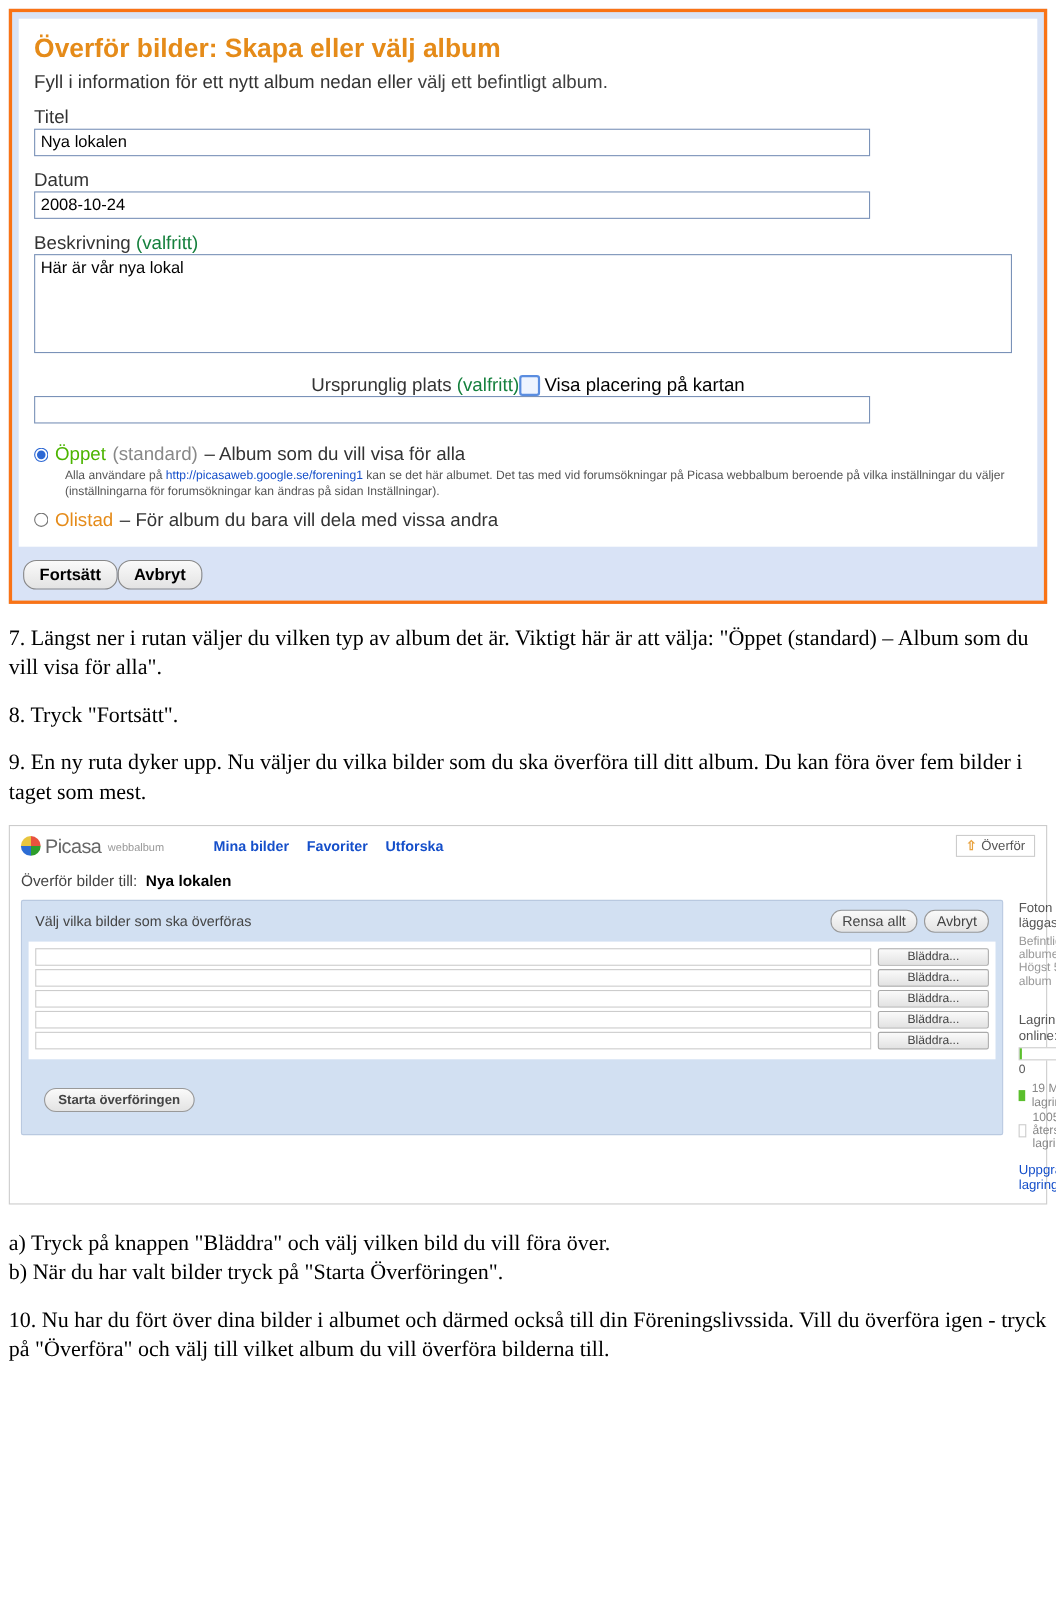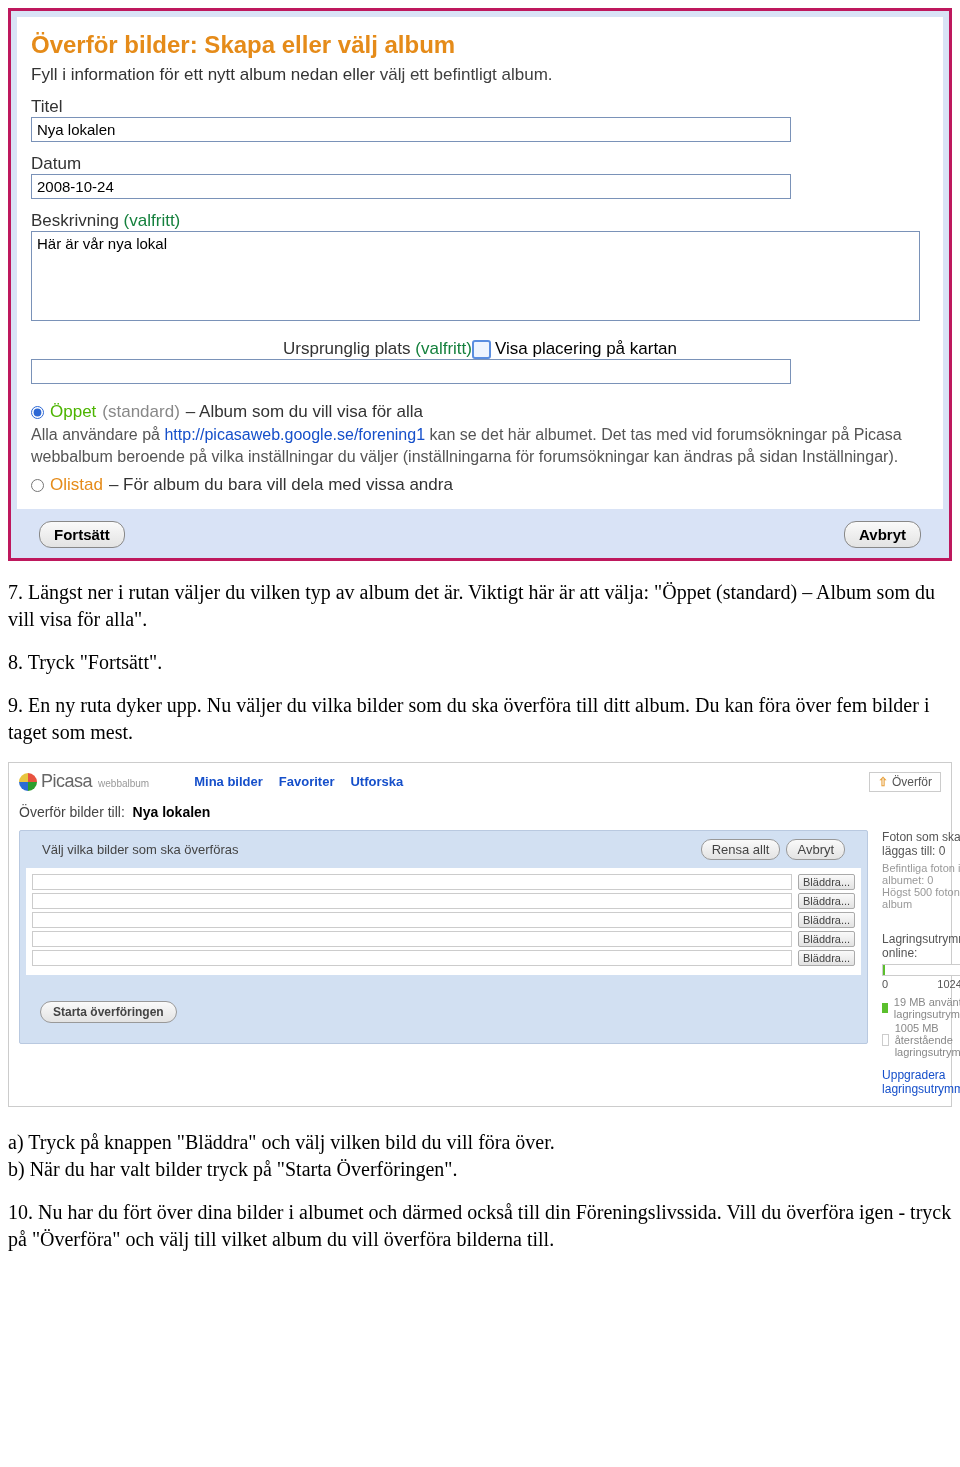--- a/index.html
+++ b/index.html
@@ -1,65 +1,65 @@
 <!DOCTYPE html>
 <html><head>
   <meta charset="utf-8">
   <style>
     body{margin:0;padding:8px;background:#fff;font-family:Arial,Helvetica,sans-serif;width:960px;box-sizing:border-box;color:#000}
-    .dialog{border:3px solid #be185d;background:#d9e3f6;padding:0;margin-bottom:18px}
+    .dialog{border:3px solid #f97316;background:#d9e3f6;padding:0;margin-bottom:18px}
     .dialog-body{background:#fff;margin:6px;padding:14px 14px 6px;border:0}
     .dialog-header{color:#e58b19;font-size:24px;font-weight:700;margin-bottom:6px}
     .dialog-sub{font-size:17px;color:#333}
     .dialog-sub a{color:#404040;text-decoration:none}
     .fld{margin-top:12px}
     .fld-label{font-size:17px;color:#333}
     .fld-label .hint{color:#15803d}
     input[type=text],textarea{width:760px;font-size:15px;padding:3px 5px;font-family:Arial;border:1px solid #7a92b8;box-sizing:border-box;background:#fff}
     textarea{height:90px;resize:none;width:99%}
     .loc-row{display:flex;align-items:center;justify-content:center;margin-top:14px}
     .map-chk{display:inline-flex;align-items:center;gap:4px;font-size:17px;vertical-align:middle}
     .chk{width:15px;height:15px;border:2px solid #5a8de0;border-radius:3px;background:#eef4ff;display:inline-block}
     .loc-input{width:99%}
     .radio-grp{margin-top:18px}
     .radio-item{margin-bottom:8px}
     .radio-line{display:flex;align-items:center;gap:6px;font-size:17px}
     .radio-input{accent-color:#2d68d4;margin:0}
     .r-open{color:#4cb400;font-weight:400}
     .r-std{color:#888}
     .r-desc{color:#333}
-    .r-help{font-size:16px;color:#555;margin-top:2px;line-height:1.35}
+    .r-help{font-size:11px;color:#555;margin-left:28px;margin-top:2px;line-height:1.35}
     .r-help a{color:#154fca;text-decoration:none}
     .r-olistad{color:#e58b19}
-    .dlg-btns{display:flex;justify-content:space-between;gap:12px;padding:6px 28px 10px}
+    .dlg-btns{display:flex;justify-content:flex-start;padding:6px 10px 10px}
     .btn{display:inline-block;padding:4px 14px;border:1px solid #888;border-radius:12px;background:linear-gradient(#fafafa,#e3e3e3);font-weight:700;font-size:15px;cursor:pointer}
     .doc-txt{font-size:20px;line-height:1.35;font-family:"Times New Roman",Times,serif}
     .doc-txt p{margin:0 0 16px 0}
     .picasa-box{border:1px solid #ccc;background:#fff;margin:8px 0 22px;font-size:12px;color:#444}
     .pb-top{display:flex;align-items:center;gap:14px;padding:8px 10px}
     .pb-logo{display:flex;align-items:center;gap:4px}
     .pb-logo-circle{width:18px;height:18px;border-radius:50%;background:conic-gradient(#e8523f 0 90deg,#2d9e2d 90deg 180deg,#2d6cd4 180deg 270deg,#e8c53f 270deg)}
     .pb-logo-text{color:#666;font-size:18px;font-weight:400;letter-spacing:-.5px}
     .pb-logo-sub{color:#999;font-size:10px;margin-left:2px;margin-top:4px}
     .pb-nav{display:flex;gap:16px;margin-left:31px}
     .pb-nav a{color:#154fca;font-weight:700;font-size:13px;text-decoration:none}
     .pb-overfor{margin-left:auto;display:flex;align-items:center;gap:4px;border:1px solid #ccc;padding:2px 8px;font-size:12px;color:#555}
     .pb-overfor .up-ic{color:#e8a23f;font-weight:700}
     .pb-bread{padding:4px 10px;font-size:14px}
     .pb-bread b{color:#000}
     .pb-cols{display:flex;gap:14px;padding:6px 10px 10px;align-items:flex-start}
     .pb-left{flex:1;background:#d2e0f2;border:1px solid #b9c9e0;border-radius:2px}
-    .pb-left-head{display:flex;align-items:center;justify-content:space-between;padding:8px 22px}
+    .pb-left-head{display:flex;align-items:center;justify-content:space-between;padding:8px 12px}
     .pb-left-head span{font-size:13px}
     .pb-head-btns{display:flex;gap:6px}
     .sm-btn{padding:2px 10px;border:1px solid #999;border-radius:10px;background:linear-gradient(#fafafa,#e3e3e3);font-size:11px;cursor:pointer}
     .pb-rows{background:#fff;margin:0 6px 6px;padding:6px}
     .pb-row{display:flex;align-items:center;gap:6px;margin-bottom:3px}
     .pb-row input{flex:1;height:16px;border:1px solid #ccc;background:#fff}
-    .bl-btn{padding:1px 4px;border:1px solid #aaa;background:linear-gradient(#fafafa,#e2e2e2);font-size:11px;border-radius:2px;cursor:pointer}
+    .bl-btn{padding:1px 26px;border:1px solid #aaa;background:linear-gradient(#fafafa,#e2e2e2);font-size:11px;border-radius:2px;cursor:pointer}
     .start-btn{margin:20px;padding:3px 12px;border:1px solid #999;border-radius:12px;background:linear-gradient(#fafafa,#e3e3e3);font-size:12px;cursor:pointer;display:inline-block;font-weight:700}
     .pb-right{width:270px;font-size:12px;color:#555}
     .pb-stat{margin-bottom:4px}
     .pb-sub{color:#999;font-size:11px}
     .pb-stor{margin-top:22px}
     .pb-bar{position:relative;height:10px;background:#fff;border:1px solid #ccc;margin-top:4px}
     .pb-bar-fill{position:absolute;left:0;top:0;bottom:0;width:2%;background:#5bbf2d}
     .pb-scale{display:flex;justify-content:space-between;font-size:11px;margin-top:2px}
     .pb-leg{margin-top:6px;font-size:11px;color:#888}
     .pb-leg div{display:flex;align-items:center;gap:6px;margin-bottom:2px}

